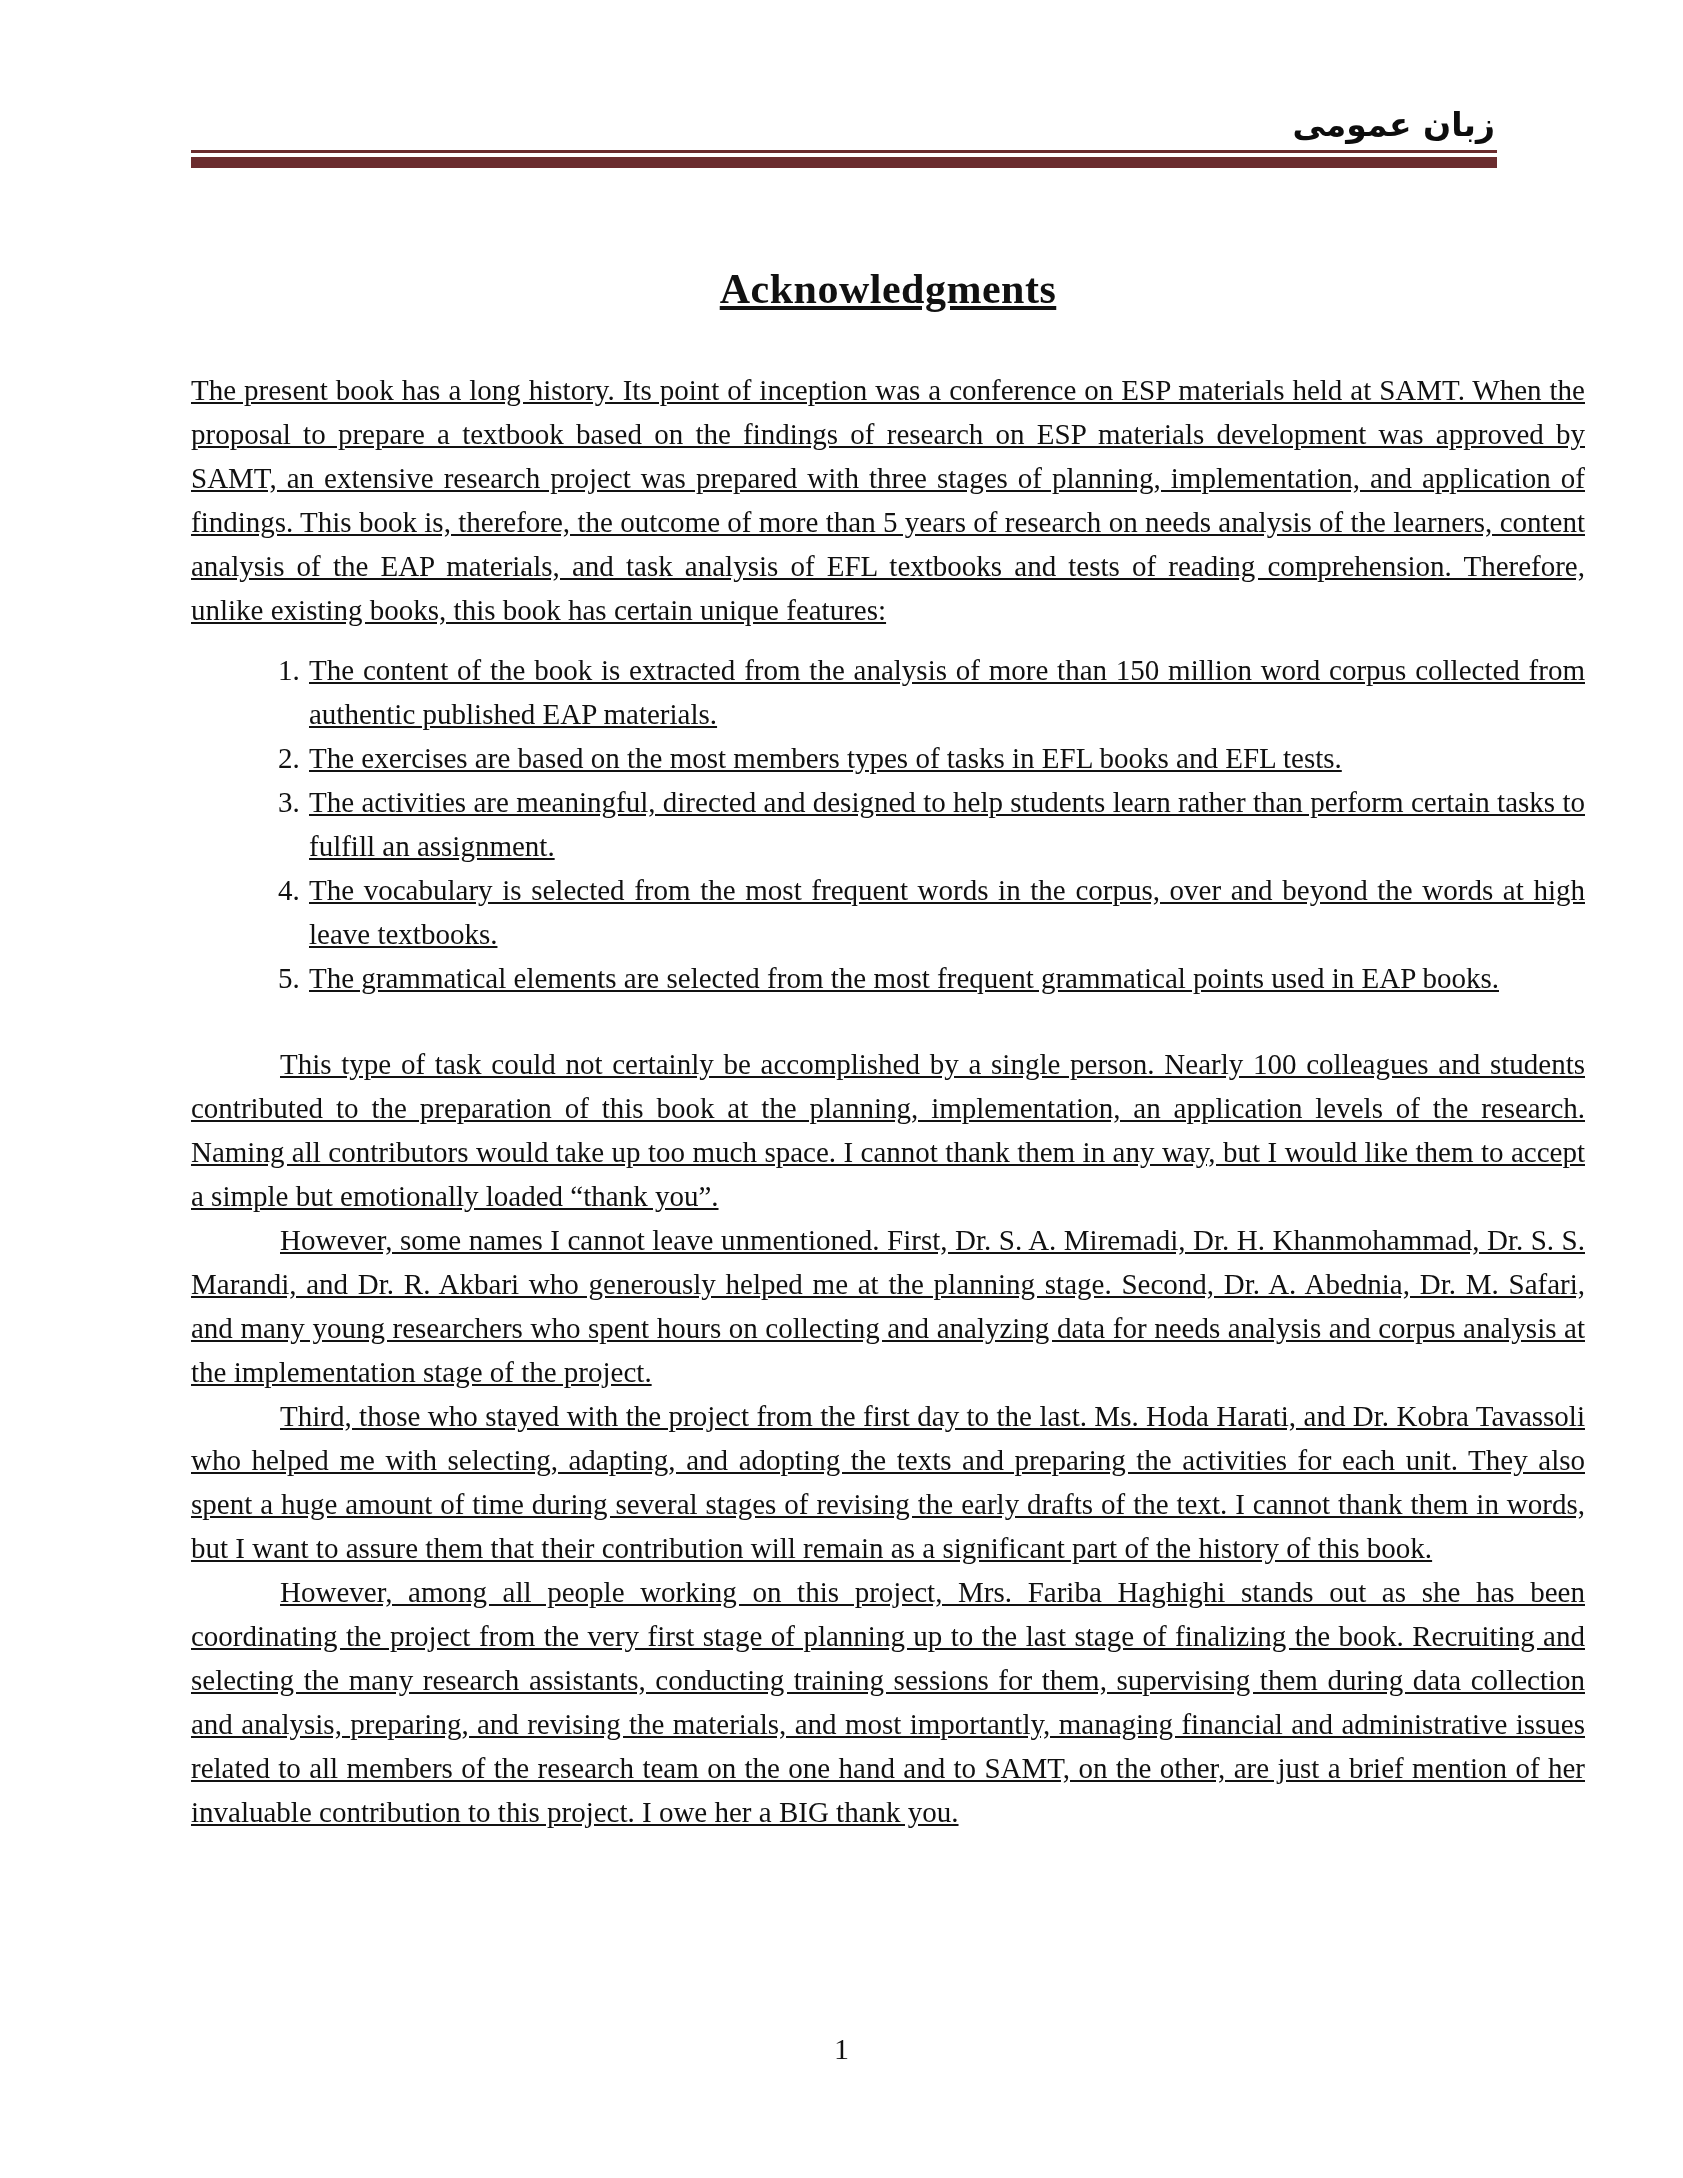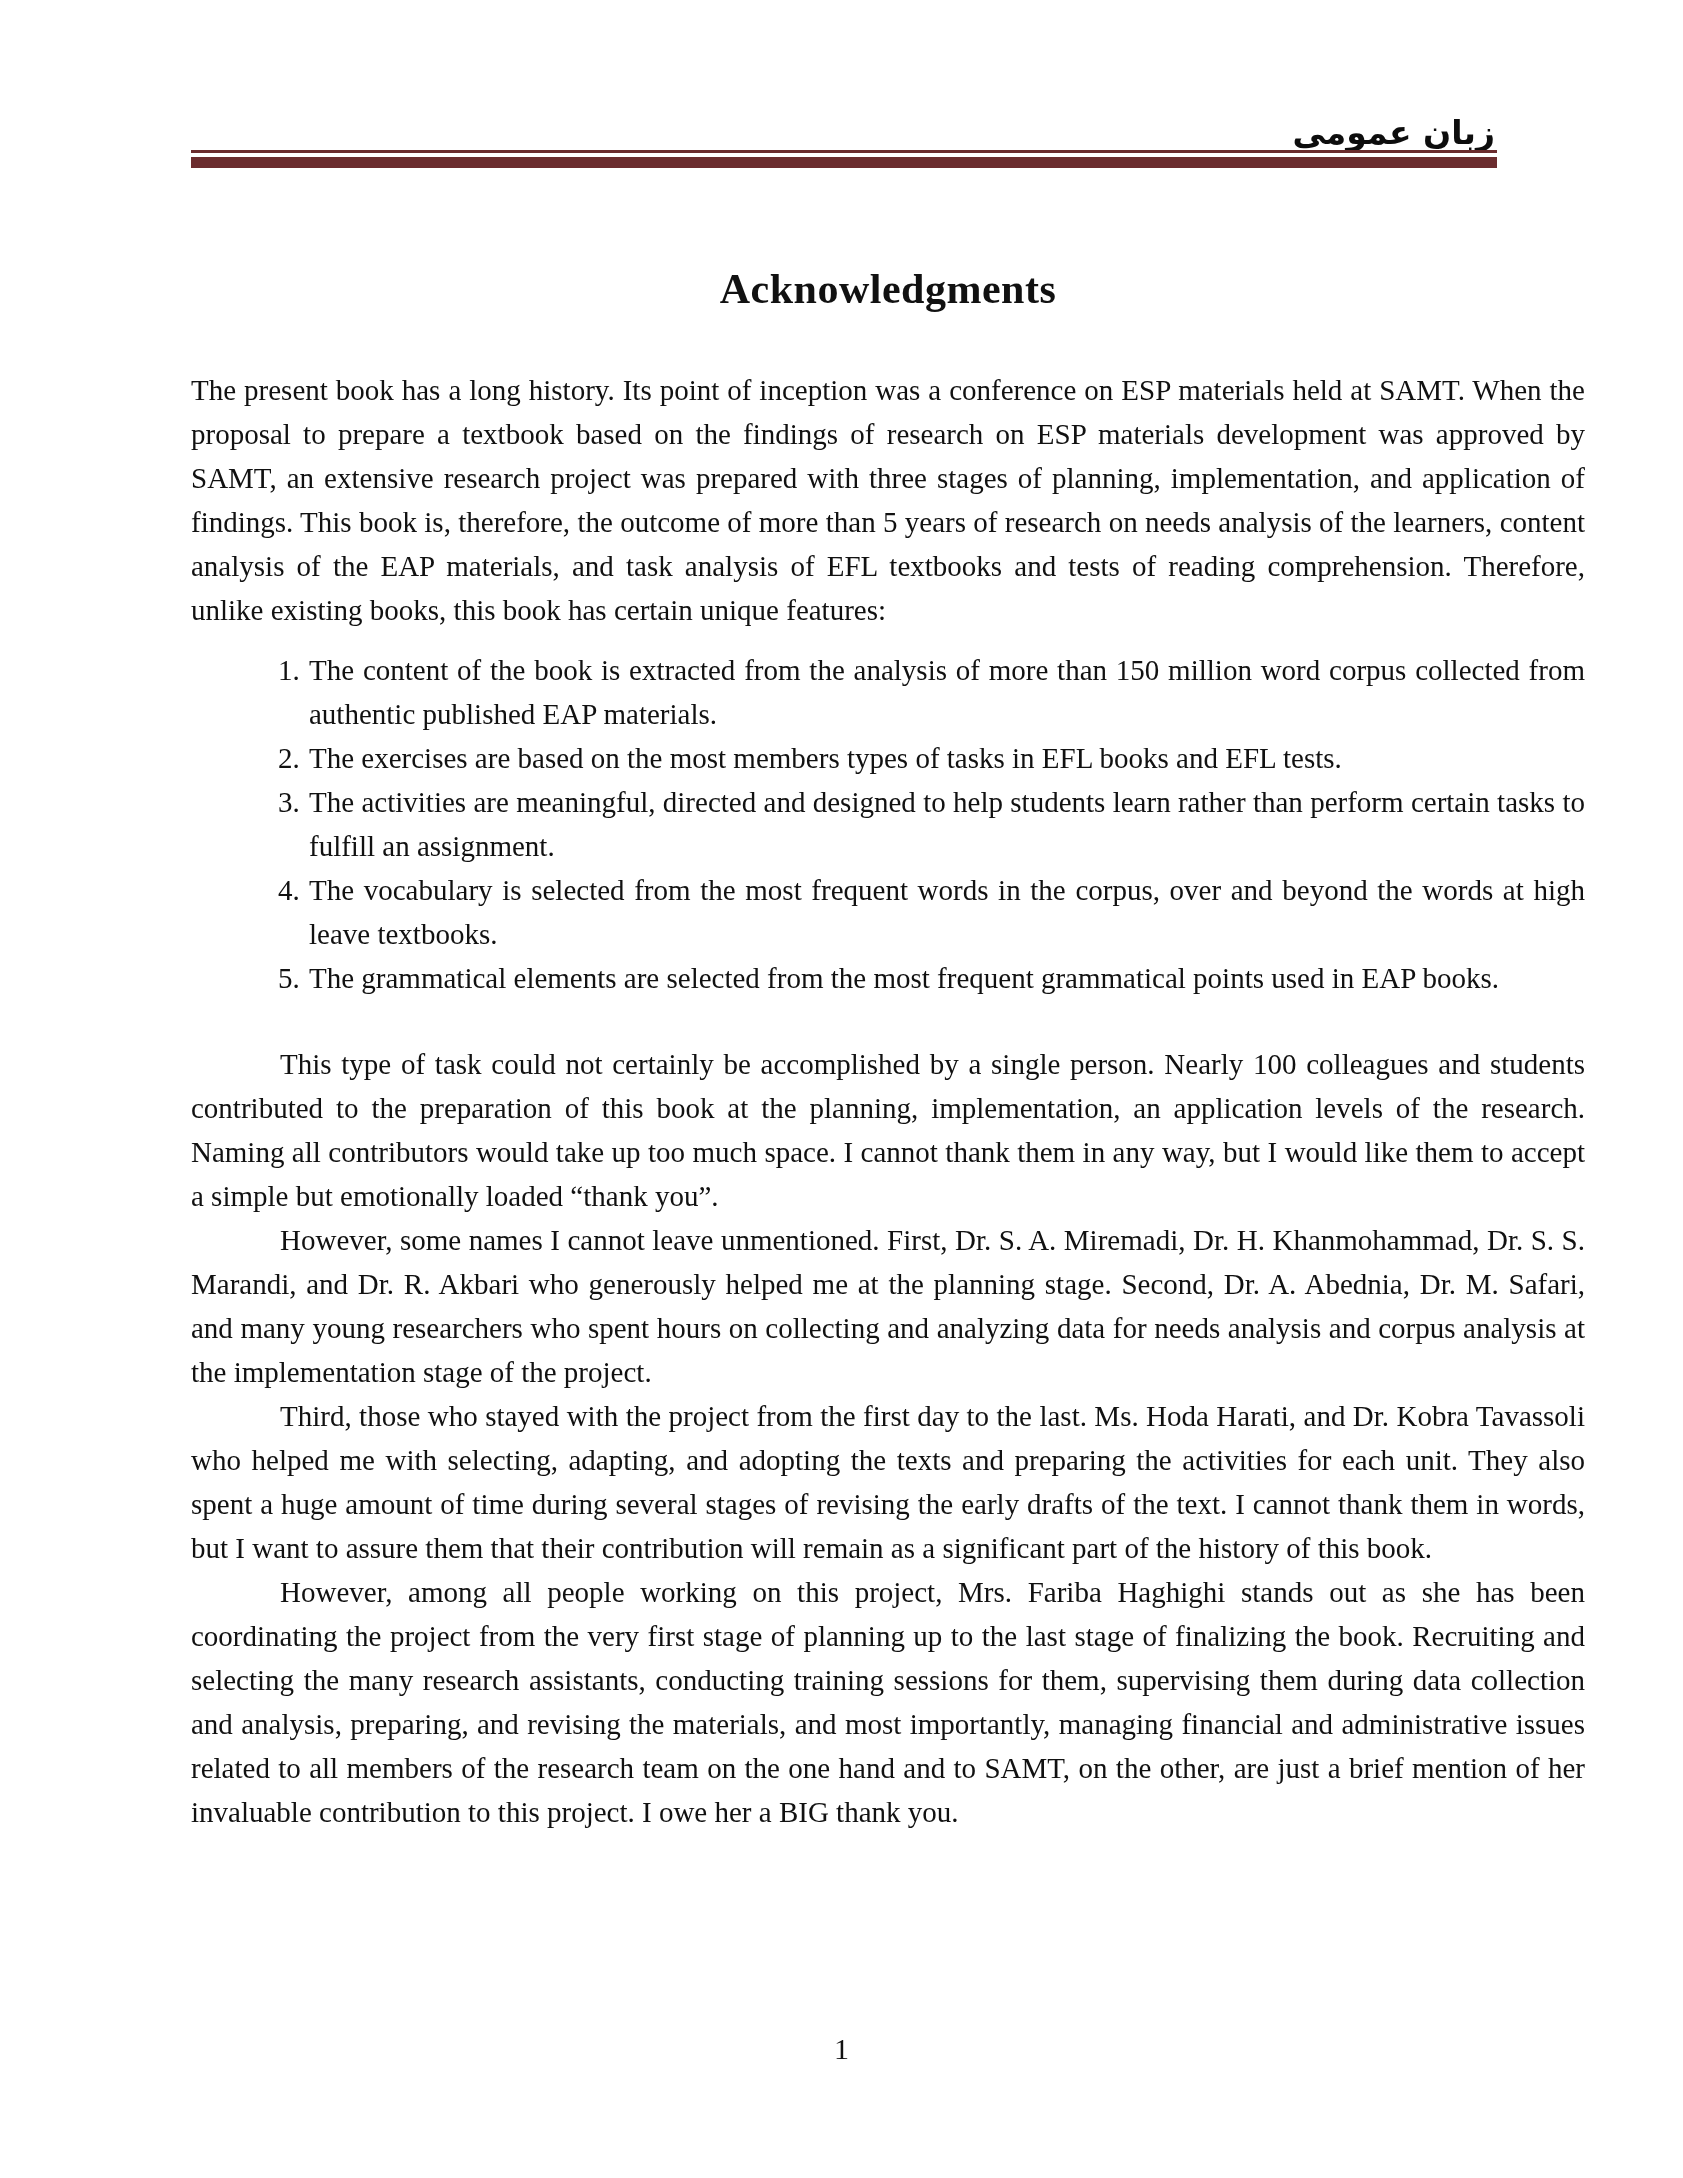--- a/index.html
+++ b/index.html
@@ -10,21 +10,21 @@
     margin: 0 auto;
     background: #ffffff;
     overflow: hidden;
     font-family: "Liberation Serif", serif;
     color: var(--text-color, #111);
   }
 
   
   .header-fa {
     position: absolute;
-    top: 113px;
+    top: 105px;
     right: 188px;
     font-family: "DejaVu Sans", sans-serif;
     font-weight: bold;
     font-size: 33px;
     direction: rtl;
     color: #0d0d0d;
   }
   .header-rule {
     position: absolute;
     top: 150px;
@@ -87,20 +87,21 @@
     color: transparent;
     -webkit-text-stroke: 6px var(--wm-outline, #e5bbe1);
     white-space: nowrap;
   }
 
   
   .doc {
     position: relative;
     z-index: 1;
     padding: 0 98px 0 191px;
+    text-decoration: underline;
   }
   .doc-title {
     margin: 0;
     padding-top: 265px;
     text-align: center;
     font-size: 42px;
     font-weight: bold;
     letter-spacing: 0.5px;
   }
   .body-text {

